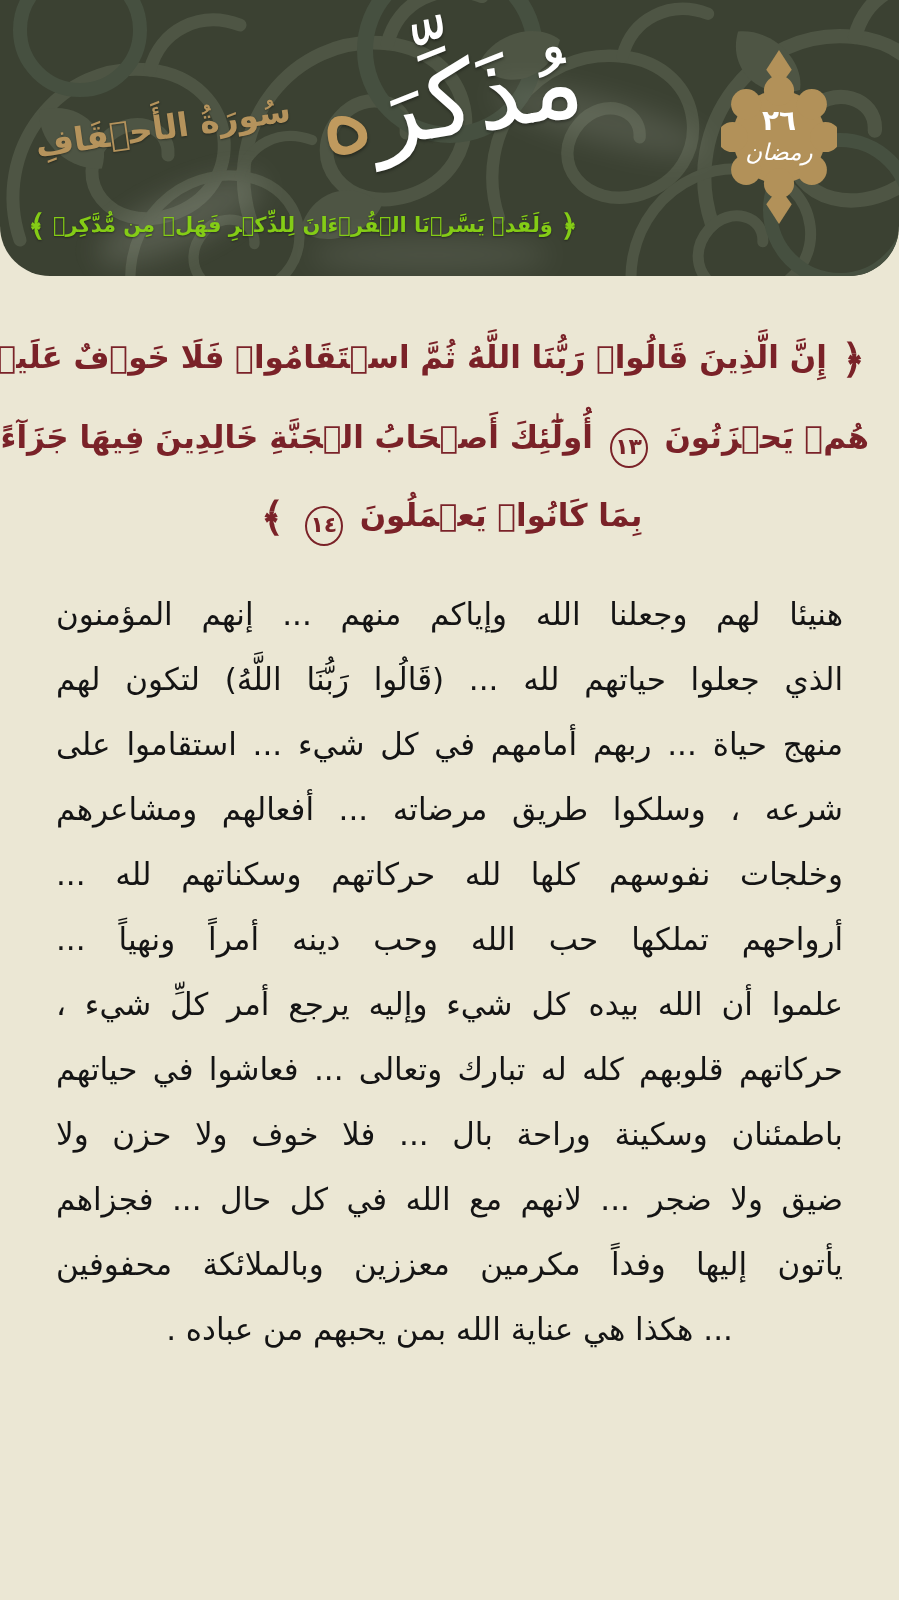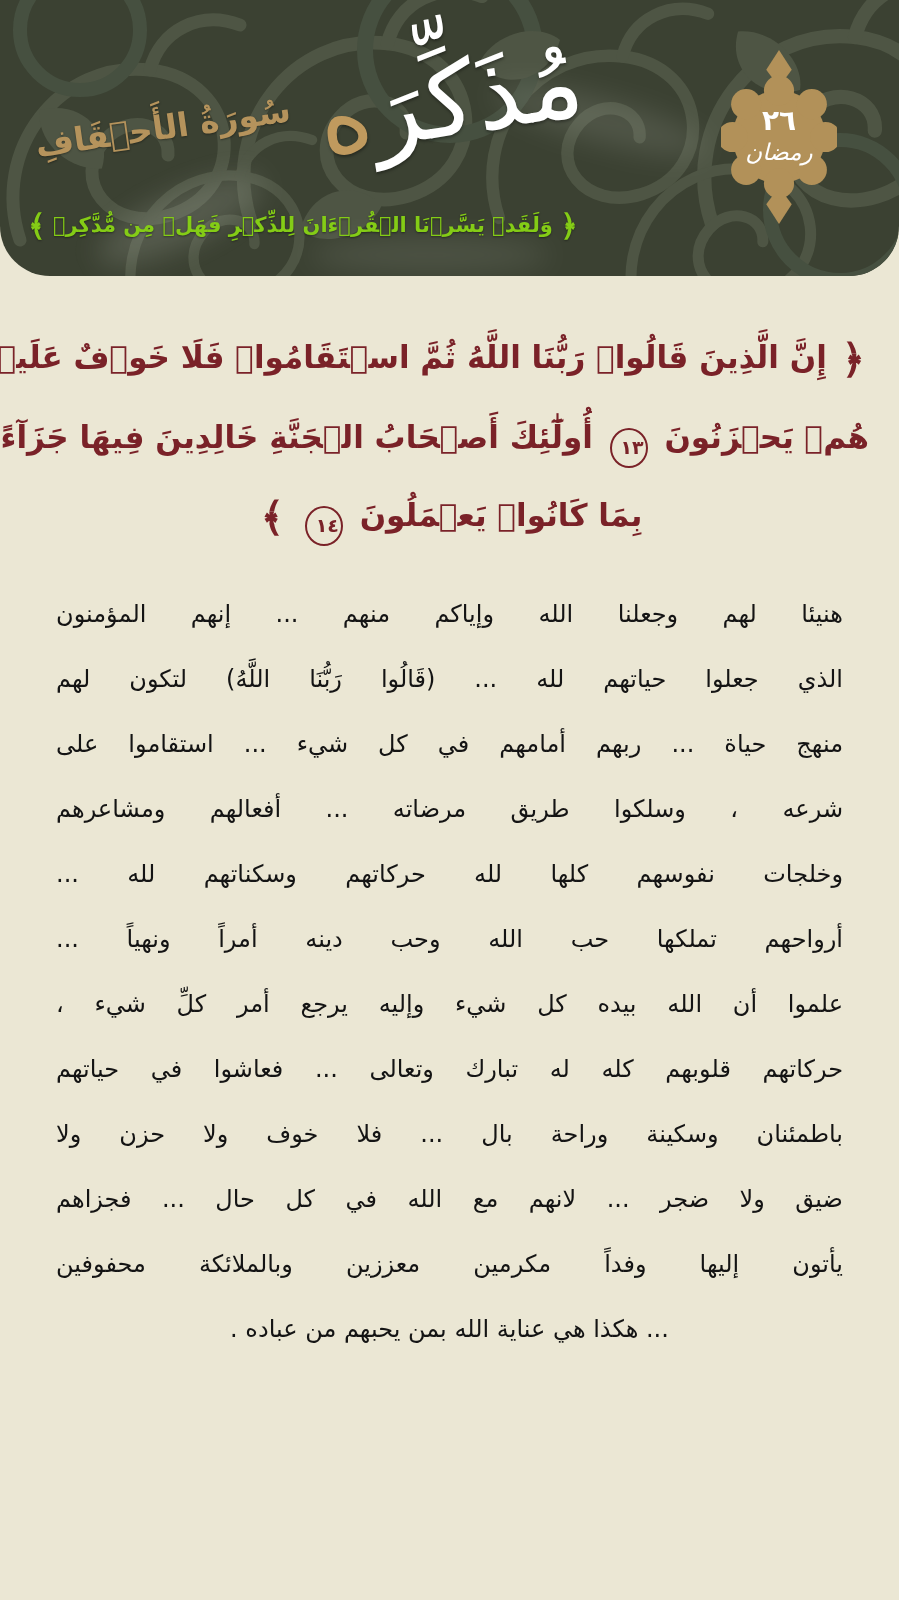--- a/index.html
+++ b/index.html
@@ -75,38 +75,38 @@
     color:#7a2228;
     font-weight:bold;
   }
   .v-line{
     font-size:31px;
     line-height:78px;
     white-space:nowrap;
   }
   .ayah-num{
     display:inline-block;
-    font-size:19px;font-weight:bold;
+    font-size:22px;font-weight:bold;
     min-width:30px;height:36px;line-height:34px;
     border:2.5px solid #7a2228;
     border-radius:50%;
-    text-align:right;
+    text-align:center;
     vertical-align:-6px;
     margin:0 6px;
     padding:0 2px;
   }
   .bracket{font-size:40px;vertical-align:-5px;margin:0 4px;}
 
   
   .commentary{
     margin:26px 56px 0 56px;
     color:#141414;
   }
   .c-line{
-    font-size:24px;
+    font-size:31px;
     line-height:65px;
     text-align:justify;
     text-align-last:justify;
     white-space:nowrap;
   }
   .c-line.center{
     text-align:center;
     text-align-last:center;
   }
 </style>

